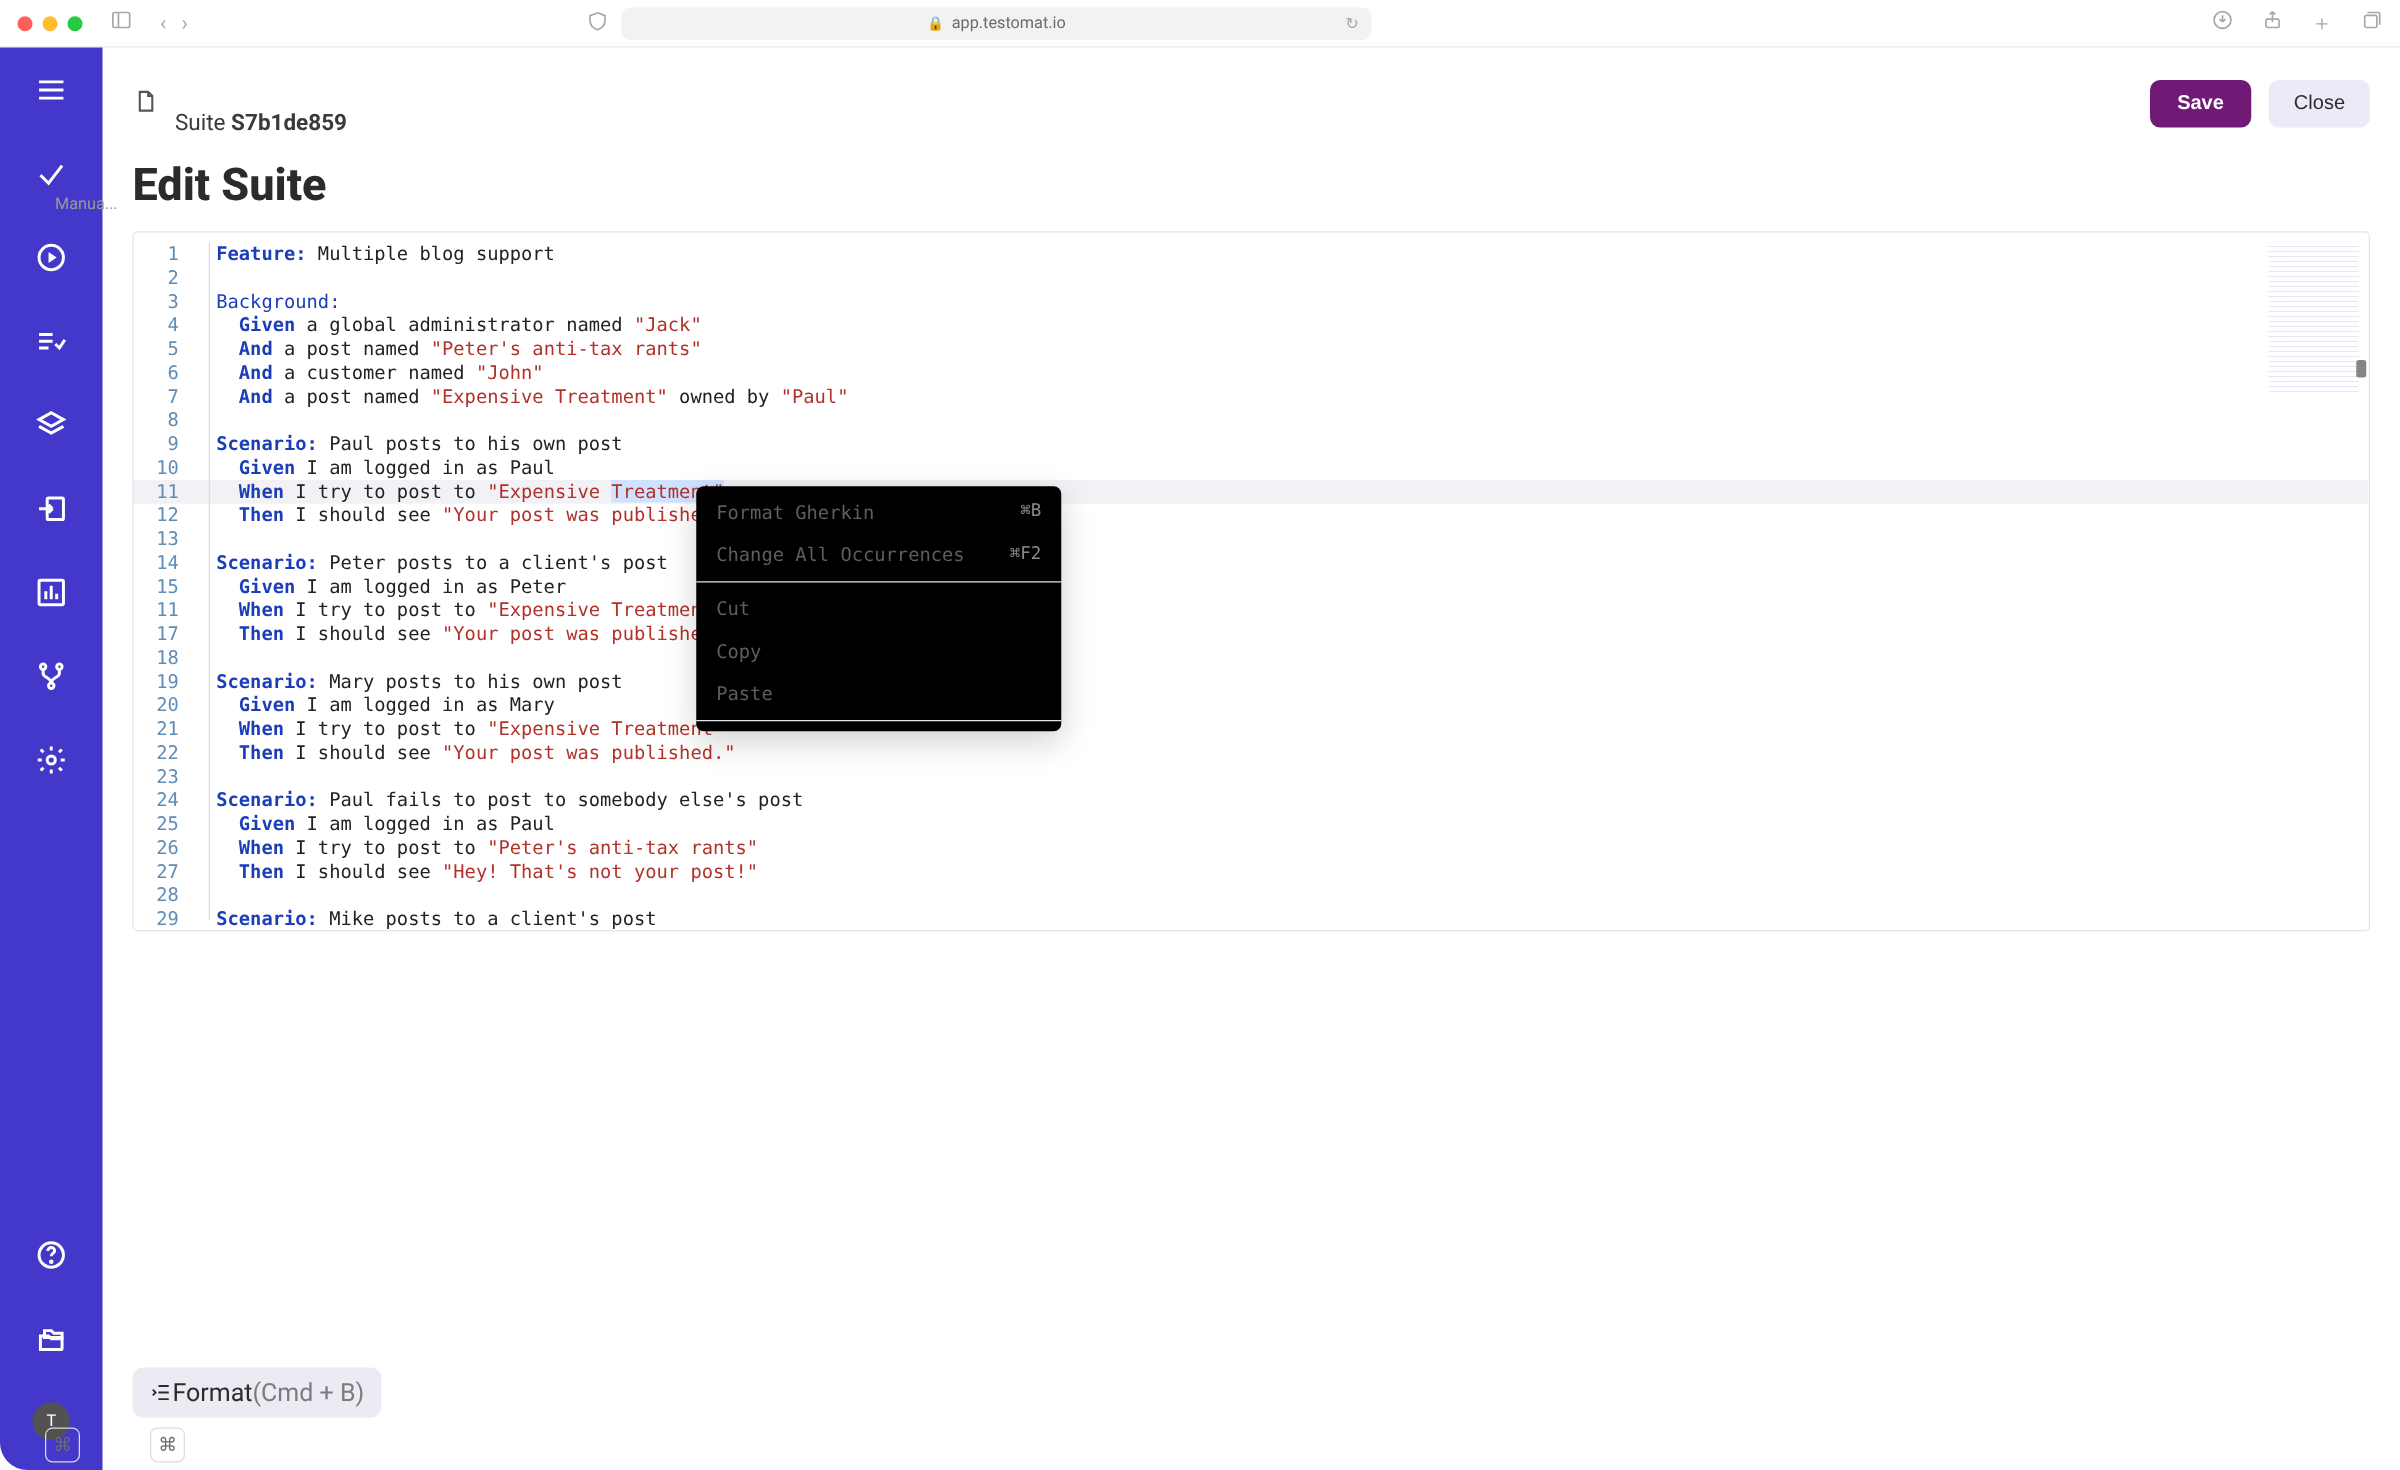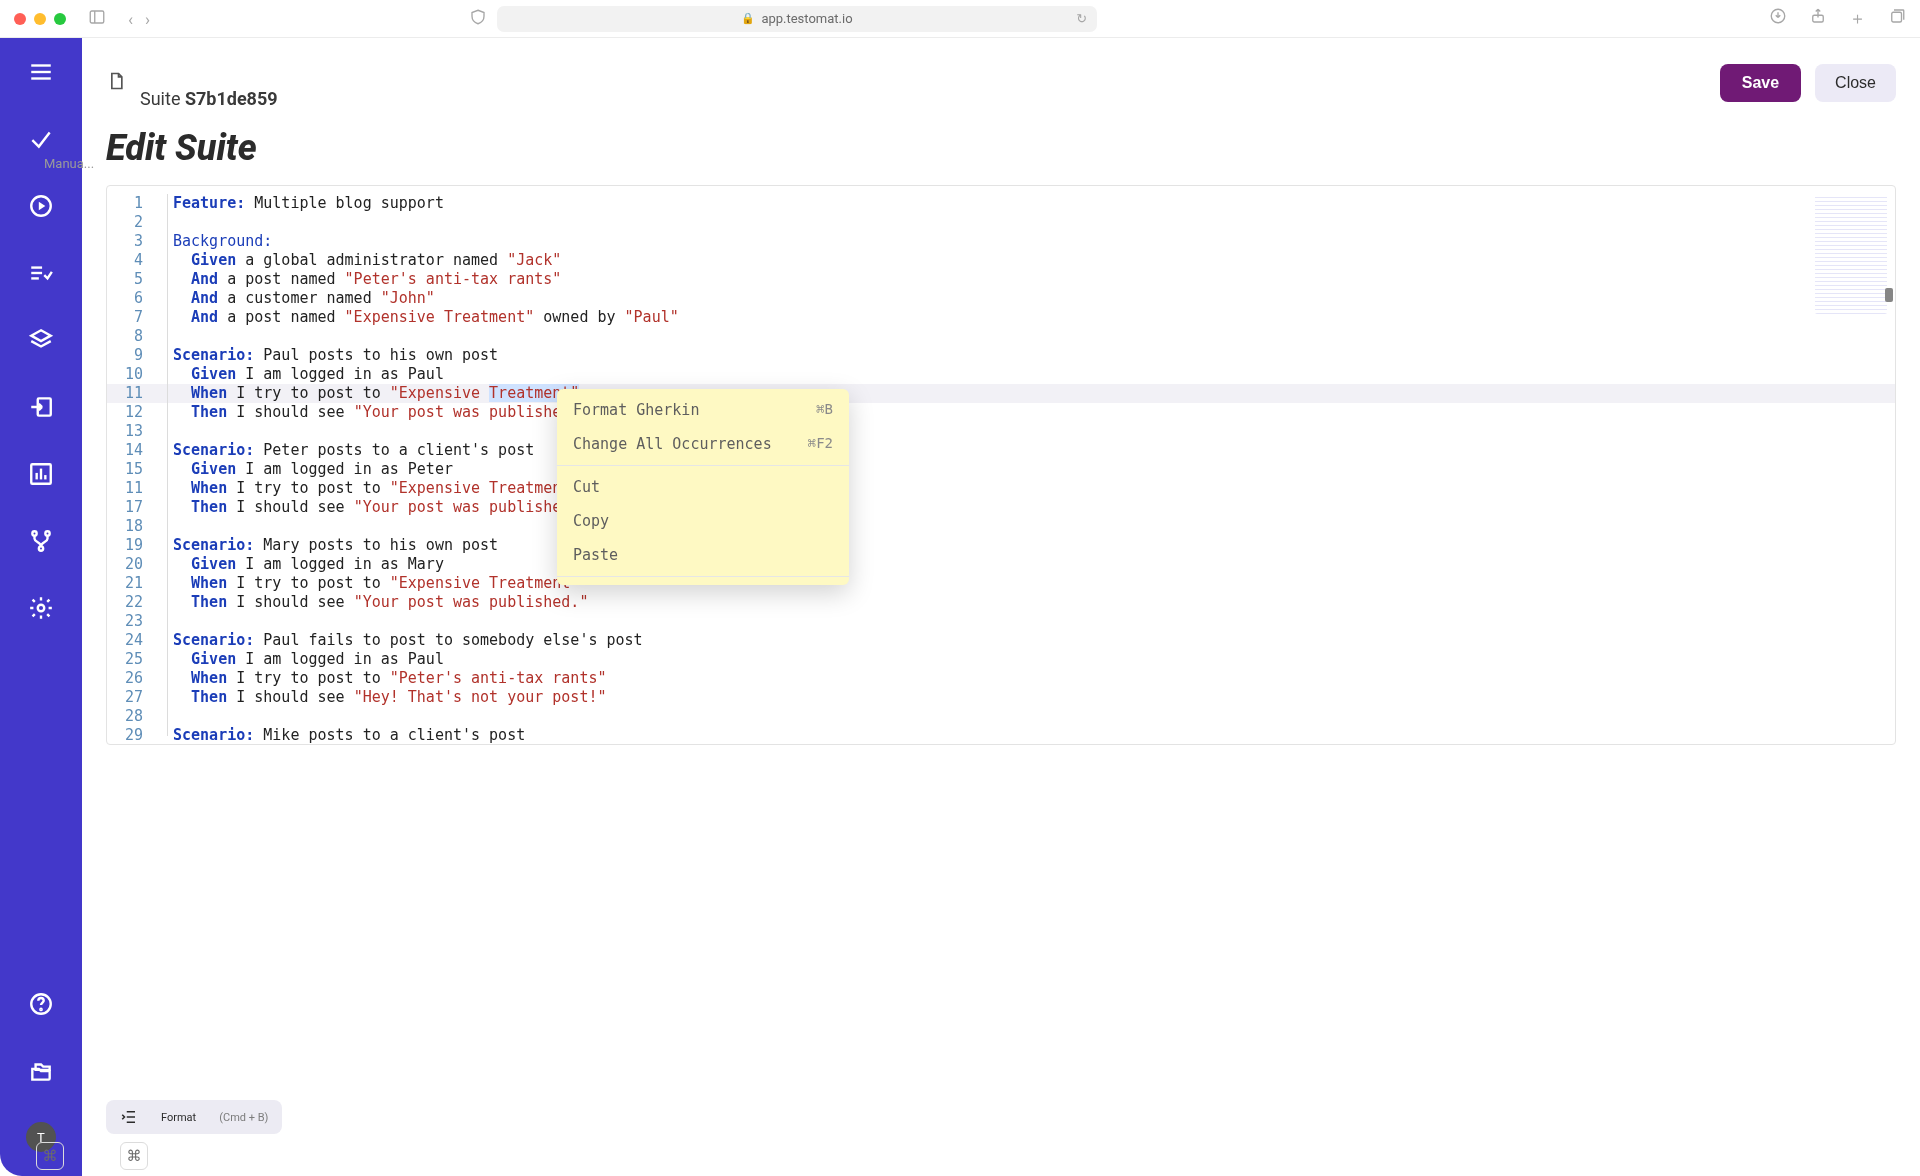--- a/index.html
+++ b/index.html
@@ -31,21 +31,21 @@
   .chevron-doc{ display:flex; align-items:center; gap:4px; color:#555; margin-top:20px;}
   .chevron-doc svg{width:16px;height:16px;stroke:#555;fill:none;stroke-width:2.2;}
   
   .main{ flex:1; display:flex; flex-direction:column; position:relative;}
   .titlebar{ display:flex; align-items:center; padding:18px 24px 0 24px; gap:14px; }
   .doc-icon svg{ width:20px;height:20px; stroke:#555; fill:none; stroke-width:2;}
   .suite-label{ font-size:18px; color:#3a3a3a;margin-top:32px;}
   .suite-label b{font-weight:700;}
   .title-save{ margin-left:auto; background:#701a75; color:#fff; border:none; padding:10px 22px; border-radius:8px; font-size:16px; font-weight:600; cursor:pointer;}
   .title-close{ background:#eceaf6; color:#2c2c2c; border:none; padding:10px 20px; border-radius:8px; font-size:16px; font-weight:500; cursor:pointer; }
-  .page-head{ padding:18px 24px 16px 24px; font-size:36px; font-weight:800; color:#2b2b2b;font-style:italic; }
+  .page-head{ padding:18px 24px 16px 24px; font-size:36px; font-weight:800; color:#2b2b2b; }
   
   .editor-wrap{ margin:0 24px; border:1px solid #e3e3e3; border-radius:4px; position:relative; height:560px; overflow:hidden; font-family: "SFMono-Regular", Menlo, Consolas, monospace; font-size:15px;}
   .line-numbers{ position:absolute; left:0; top:8px; width:54px; text-align:right; color:#5e8db7; font-size:15px; line-height:19px; user-select:none;}
   .line-numbers div{ padding-right:18px; }
   .gutter-border{ position:absolute; left:60px; top:8px; bottom:8px; border-left:1px solid #dcdcdc;}
   .code{ position:absolute; left:66px; right:90px; top:8px; bottom:0; line-height:19px; white-space:pre; }
   .code .ln{ display:block; height:19px;}
   .current-line{ position:absolute; left:0; right:0; height:19px; background:#f2f1f6; z-index:0;}
   .kw-feat{ color:#1b3db8; font-weight:700; }
   .kw-bg  { color:#1b3db8; font-weight:400; }
@@ -53,26 +53,26 @@
   .kw-step{ color:#1b3db8; font-weight:700; }
   .str    { color:#b1322b; }
   .plain  { color:#222; }
   .hl-blue{ background:#cfe2ff; }
   
   .minimap{ position:absolute; right:8px; top:8px; width:72px; height:120px; background:
      repeating-linear-gradient(to bottom, transparent 0, transparent 3px, rgba(60,60,200,0.15) 3px, rgba(60,60,200,0.15) 4px);
      opacity:.9; border-radius:2px;}
   .minimap .viewport{ position:absolute; right:-6px; top:94px; width:8px; height:14px; background:#7a7a7a; border-radius:2px;}
   
-  .ctx{ position:absolute; top:203px; left:450px; width:292px; background:#fef9c3; border-radius:6px; box-shadow:0 8px 26px rgba(0,0,0,0.18); padding:4px 0; z-index:50; font-size:15px; color:#5e5e5e;}
+  .ctx{ position:absolute; top:203px; left:450px; width:292px; background:#000000; border-radius:6px; box-shadow:0 8px 26px rgba(0,0,0,0.18); padding:4px 0; z-index:50; font-size:15px; color:#5e5e5e;}
   .ctx .item{ display:flex; justify-content:space-between; padding:8px 16px; cursor:pointer; }
   .ctx hr{ border:none; border-top:1px solid #e6e6e6; margin:4px 0;}
   .ctx .sc{ color:#8a8a8a; font-size:14px;}
   
-  .format-pill{ position:absolute; left:24px; bottom:42px; background:#ecebf3; padding:8px 14px; border-radius:8px; display:flex; align-items:center; gap:23px; font-size:11px; color:#2b2b2b; cursor:pointer;}
+  .format-pill{ position:absolute; left:24px; bottom:42px; background:#ecebf3; padding:8px 14px; border-radius:8px; display:flex; align-items:center; gap:0; font-size:20px; color:#2b2b2b; cursor:pointer;}
   .format-pill .hint{ color:#7c7c7c;}
   .format-pill svg{ width:18px;height:18px; stroke:#2b2b2b; fill:none; stroke-width:2;}
   .cmd-badges{ position:absolute; bottom:6px; left:-46px; display:flex; gap:56px;}
   .cmd-badge{ width:28px;height:28px; border:1px solid #dcdcdc; border-radius:6px; display:flex; align-items:center;justify-content:center; color:#6b6b6b; font-size:15px;}
   
   .peek-text{ position:absolute; left:-38px; top:118px; color:#9a9a9a; font-size:13px;}
 </style>
 </head>
 <body>
 

